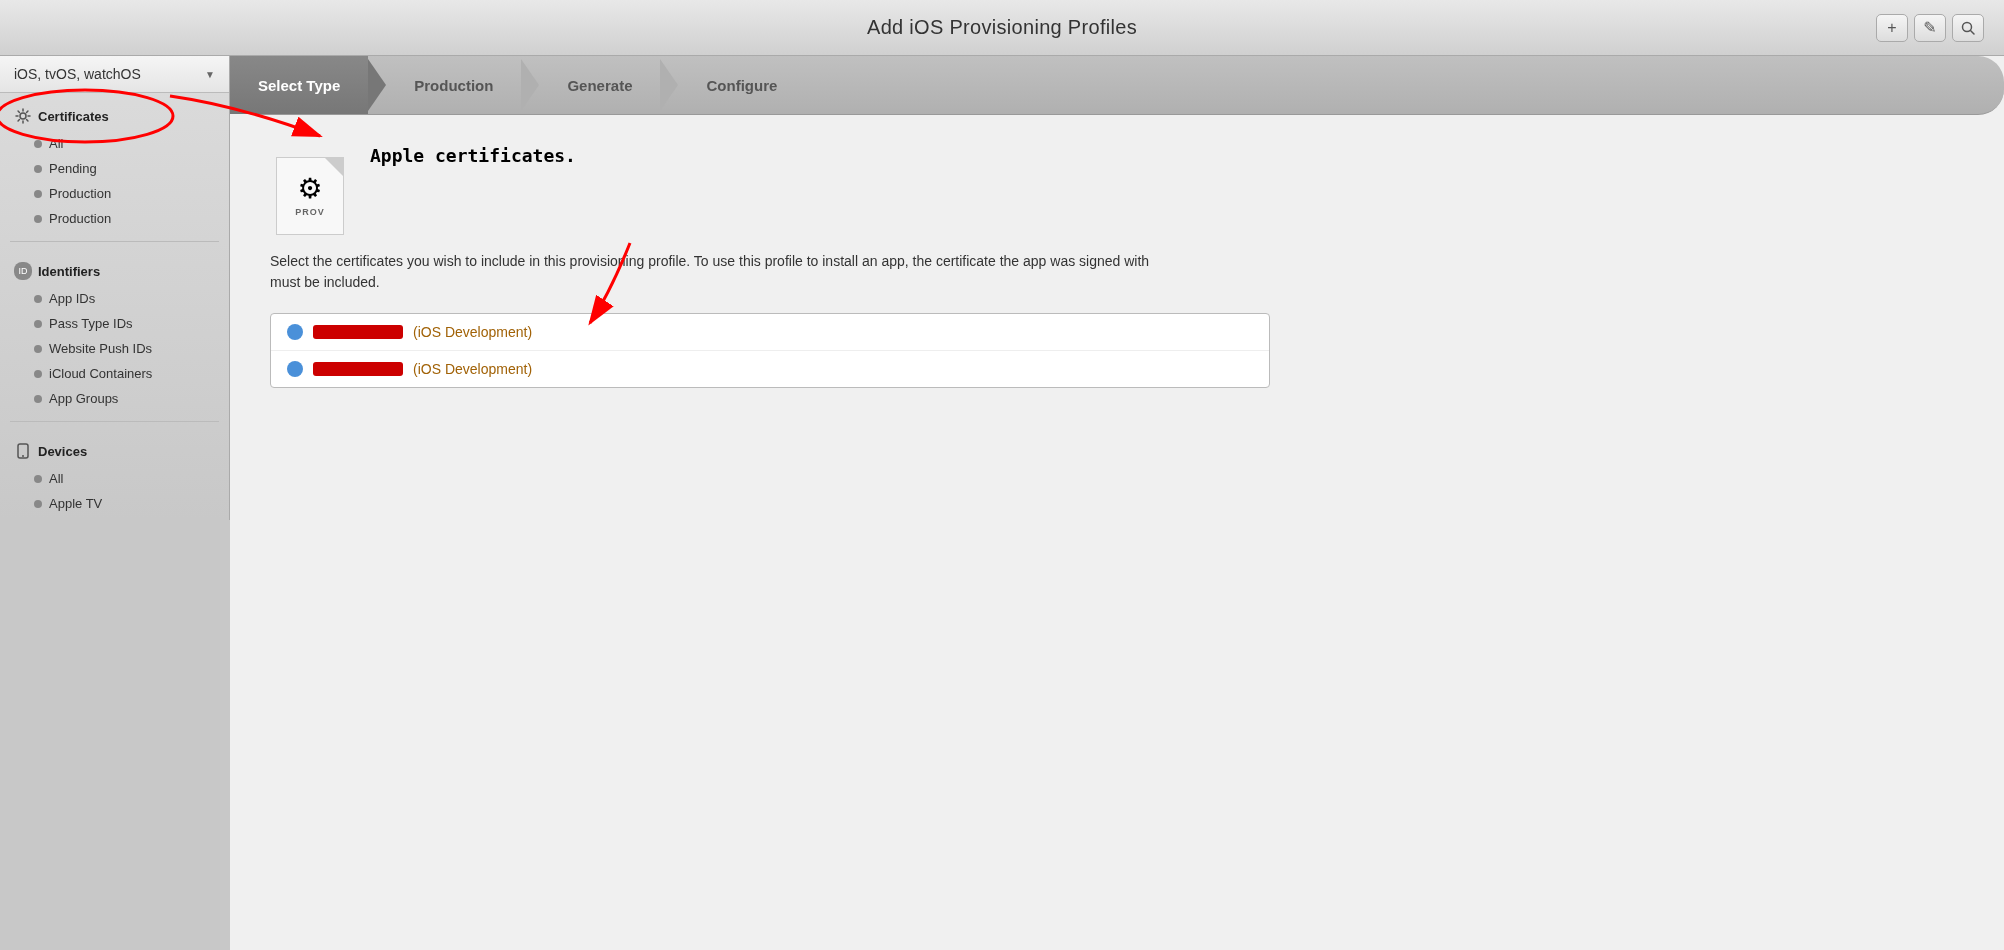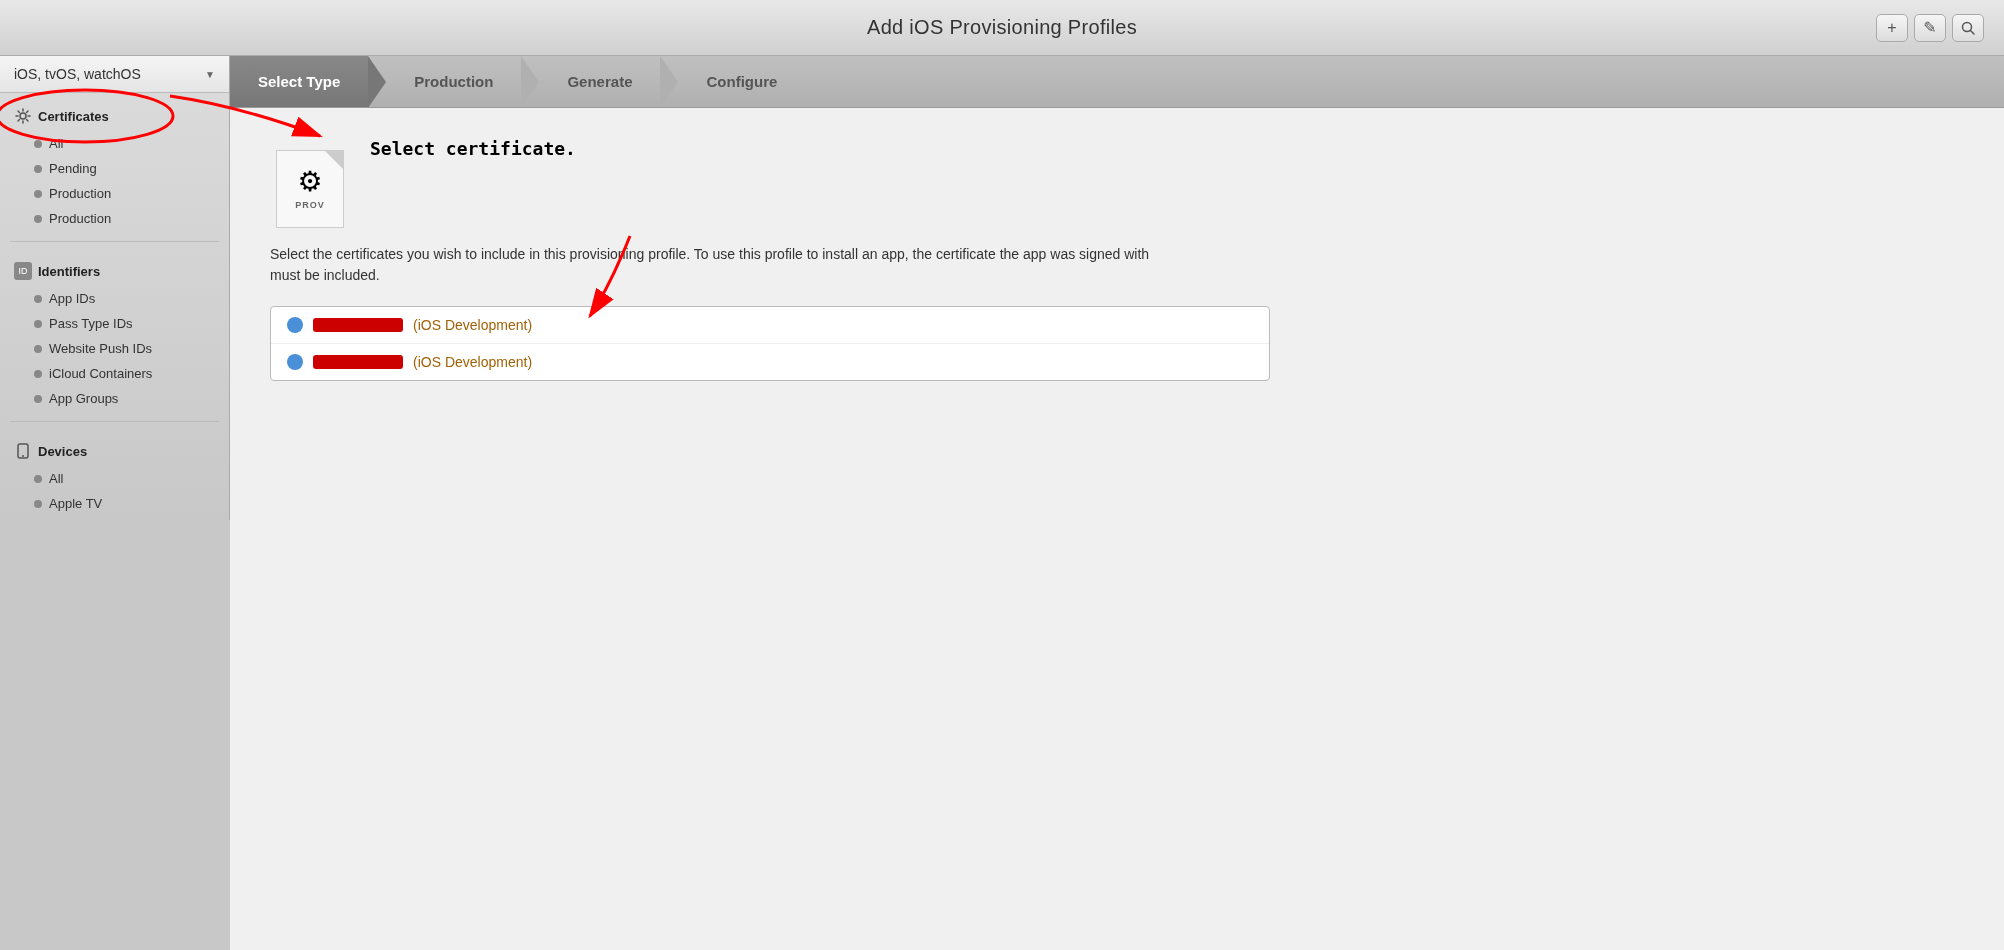--- a/index.html
+++ b/index.html
@@ -139,23 +139,24 @@
       flex-direction: column;
       overflow: hidden;
     }
 
     
     .steps-bar {
       background: linear-gradient(to bottom, #c0c0c0, #b0b0b0);
       border-bottom: 1px solid #999;
       display: flex;
       align-items: center;
-      height: 52px;
+      height: 59px;
       flex-shrink: 0;
       padding: 0 0;
+      border-radius: 26px;
     }
     .step-item {
       display: flex;
       align-items: center;
       height: 100%;
       padding: 0 28px;
       font-size: 15px;
       font-weight: 600;
       color: #555;
       position: relative;
@@ -373,21 +374,21 @@
         <div class="sidebar-item">
           <div class="sidebar-item-dot"></div>
           <span>Production</span>
         </div>
       </div>
 
       <div class="sidebar-divider"></div>
 
       <div class="sidebar-section">
         <div class="sidebar-section-header">
-          <div class="sidebar-section-icon" style="background:#888;border-radius:3px;color:#fff;font-size:9px;font-weight:400;">ID</div>
+          <div class="sidebar-section-icon" style="background:#888;border-radius:8px;color:#fff;font-size:9px;font-weight:400;">ID</div>
           <span>Identifiers</span>
         </div>
         <div class="sidebar-item">
           <div class="sidebar-item-dot"></div>
           <span>App IDs</span>
         </div>
         <div class="sidebar-item">
           <div class="sidebar-item-dot"></div>
           <span>Pass Type IDs</span>
         </div>
@@ -464,21 +465,21 @@
       <div class="prov-section">
         <div class="prov-icon">
           <div class="prov-icon-body">
             <div class="prov-icon-fold"></div>
             <div class="prov-icon-gear">⚙</div>
             <div class="prov-icon-label">PROV</div>
           </div>
         </div>
 
         <div class="annotation-block">
-          <div class="annotation-title">Select certificate.</div>
+          <div class="annotation-title">Apple certificates.</div>
         </div>
       </div>
 
       <div class="description-text">Select the certificates you wish to include in this provisioning profile. To use this profile to install an app, the certificate the app was signed with must be included.</div>
 
       <div style="position:relative;">
 
         <svg style="position:absolute;left:280px;top:-80px;width:200px;height:100px;pointer-events:none;z-index:10;overflow:visible;">
           <defs>
             <marker id="arrowhead2" markerWidth="10" markerHeight="7" refX="9" refY="3.5" orient="auto">

